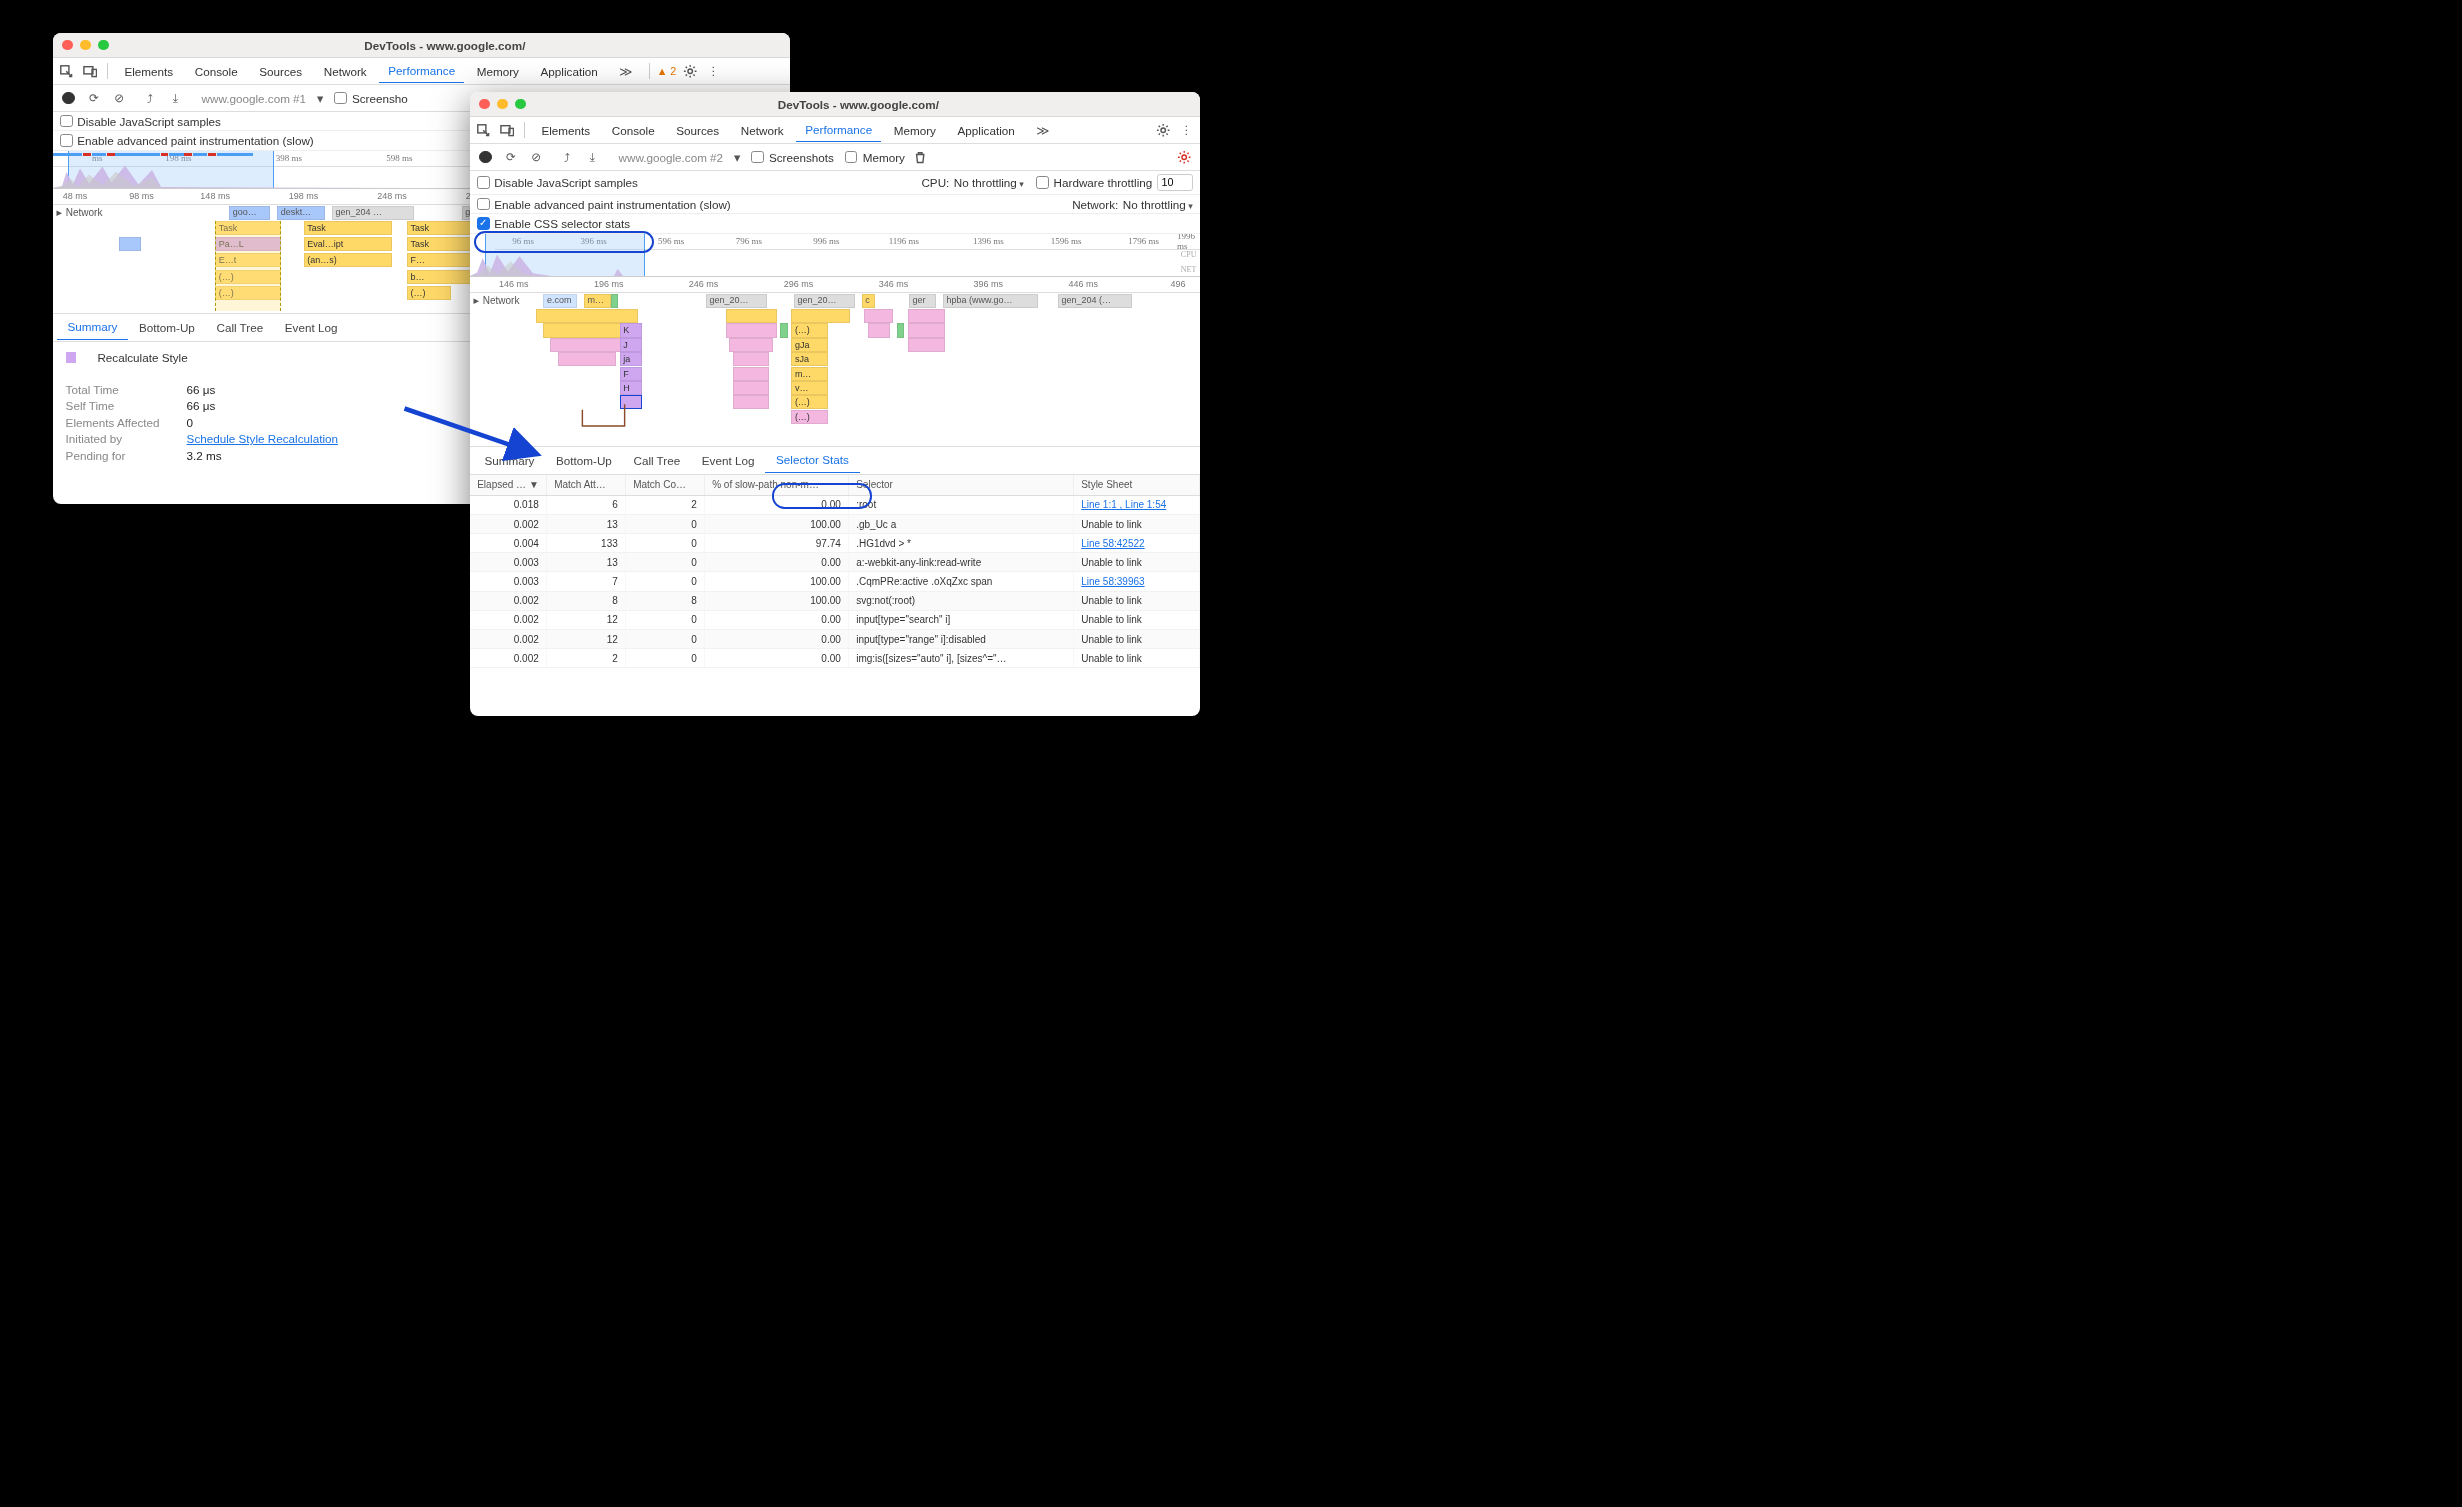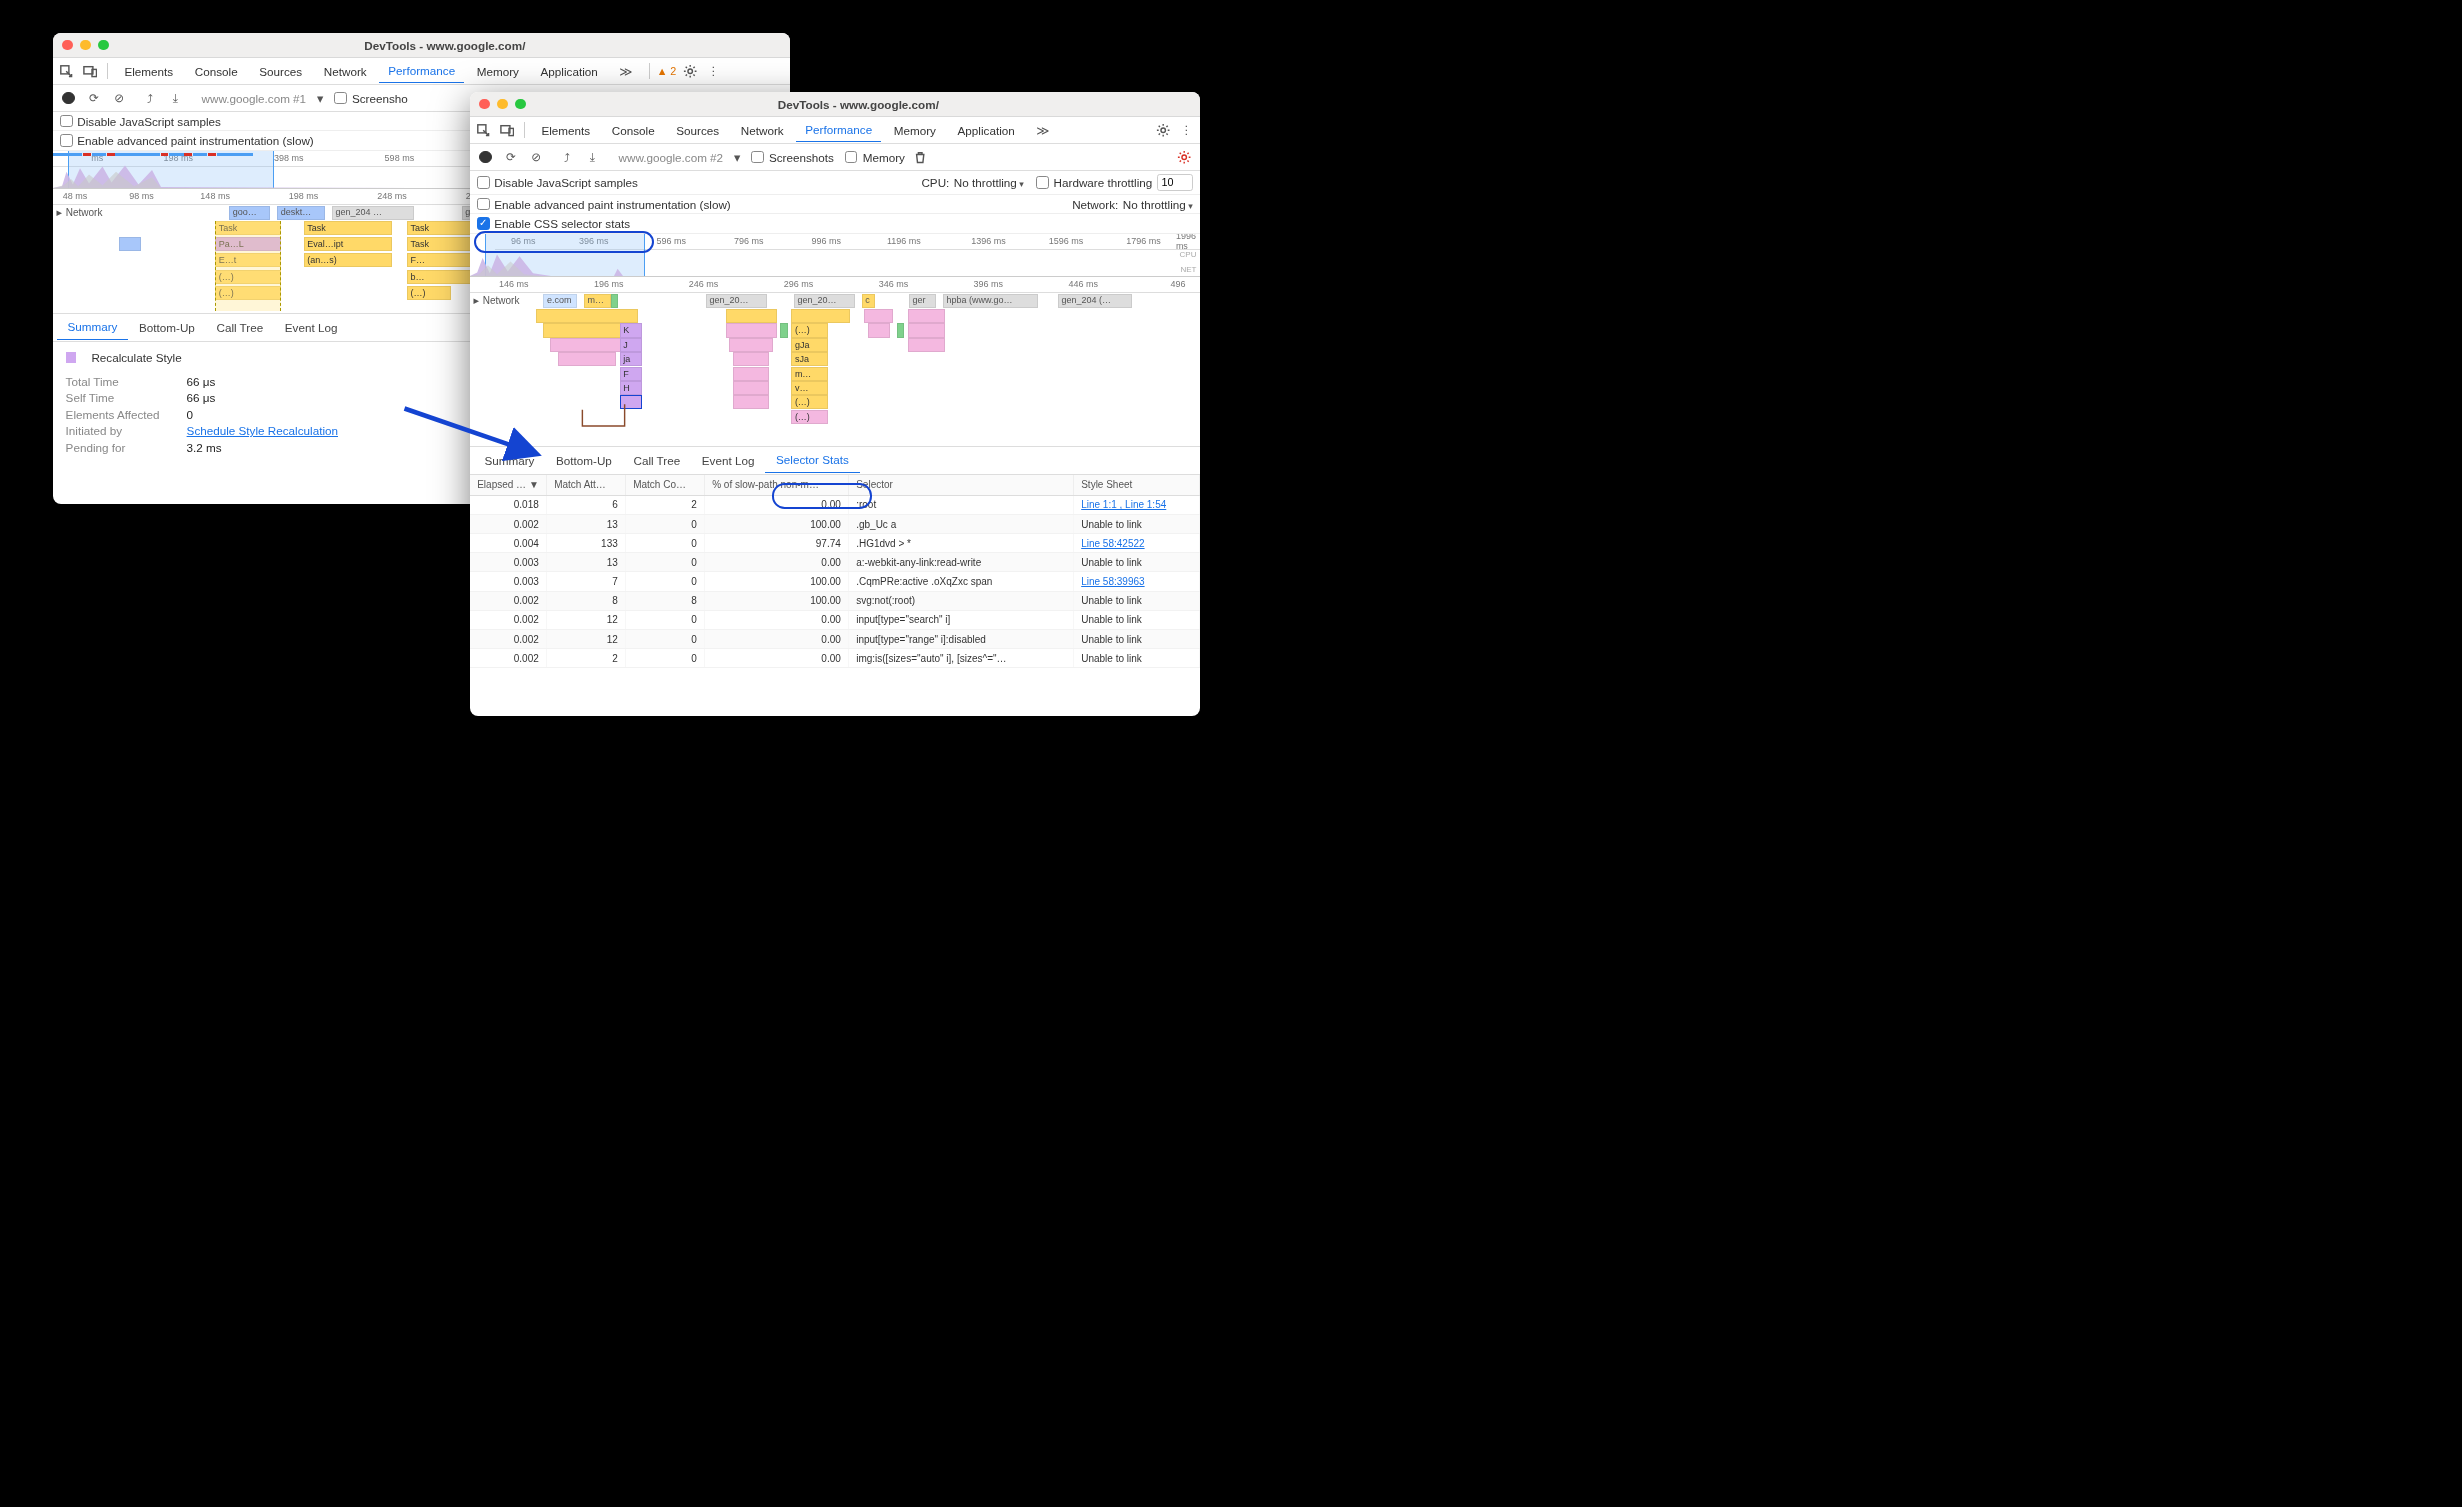--- a/index.html
+++ b/index.html
@@ -56,21 +56,21 @@
   .toolbar .rec { width:12.6px; height:12.6px; border:1.8px solid #333; border-radius:50%; background:#333; }
   .toolbar .url { color:#888; padding:0 5.4px; }
   .chk { width:12.6px; height:12.6px; border:0.9px solid #888; border-radius:2.7px; display:inline-block; background:#fff; }
   .chk.checked { background:#1a73e8; border-color:#1a73e8; position:relative; }
   .chk.checked::after { content:"✓"; color:#fff; font-size:10px; position:absolute; top:-0.9px; left:0.9px; }
   .settings-row { display:flex; align-items:center; gap:12.6px; padding:2.7px 7.2px; border-bottom:0.9px solid #eee; flex-wrap:nowrap; font-size:11.7px; }
   .settings-row > div { display:flex; align-items:center; gap:4.5px; white-space:nowrap; }
   .select-caret::after { content:" ▾"; font-size:9px; color:#555; }
   .timeline-strip {
     height: 38px; background:#fff; position:relative; border-bottom:0.9px solid #ccc;
-    display:flex; align-items:flex-end; overflow:hidden;
+    display:flex; align-items:flex-end; overflow:hidden;font-family:Liberation Serif, serif;
   }
   .timeline-strip .sel {
     position:absolute; top:0; bottom:0; background:rgba(147,196,250,.3); border-left:1.8px solid #4b9ef3; border-right:1.8px solid #4b9ef3;
   }
   .ruler { height:16px; display:flex; font-size:9px; color:#777; border-bottom:0.9px solid #ddd; align-items:center; position:relative; }
   .ruler span { position:absolute; transform:translateX(-50%); }
   .flame {
     position:relative; overflow:hidden;
   }
   .nettrk { height:16px; display:flex; align-items:center; font-size:10px; padding-left:3.6px; color:#555; gap:3.6px; }
@@ -87,21 +87,21 @@
   .fb.gry { background:#ddd; }
   .fb.pnk { background:#f4b8e0; }
   .fb.lblu { background:#d0e4ff; }
   .subtabs {
     height:29px; display:flex; align-items:center; gap:0; border-top:0.9px solid #ddd; border-bottom:0.9px solid #ddd;
     padding:0 3.6px; font-size:11.7px;
   }
   .subtabs .stab { padding:5.4px 10.8px; cursor:pointer; color:#444; }
   .subtabs .stab.active { color:#1a73e8; border-bottom:1.8px solid #1a73e8; }
   .summary-panel { padding:9px 12.6px; font-size:11.7px; }
-  .summary-panel .hdr { display:flex; align-items:center; gap:15px; margin-bottom:9px;text-align:center; }
+  .summary-panel .hdr { display:flex; align-items:center; gap:21px; margin-bottom:17px;text-align:center; }
   .summary-panel .swatch { width:10.8px; height:10.8px; background:#cfa7f0; }
   .summary-panel .row { display:flex; gap:4px; padding:1.8px 0; }
   .summary-panel .k { color:#888; width:117px; }
   .summary-panel .v { color:#222; }
   .summary-panel .lnk { color:#1a73e8; text-decoration:underline; cursor:pointer; }
   .table {
     width:100%; font-size:10px; border-collapse:collapse;
   }
   .table th {
     background:#fafafa; text-align:left; padding:4.5px 7.2px; border-bottom:0.9px solid #ddd; font-weight:400; color:#555;

